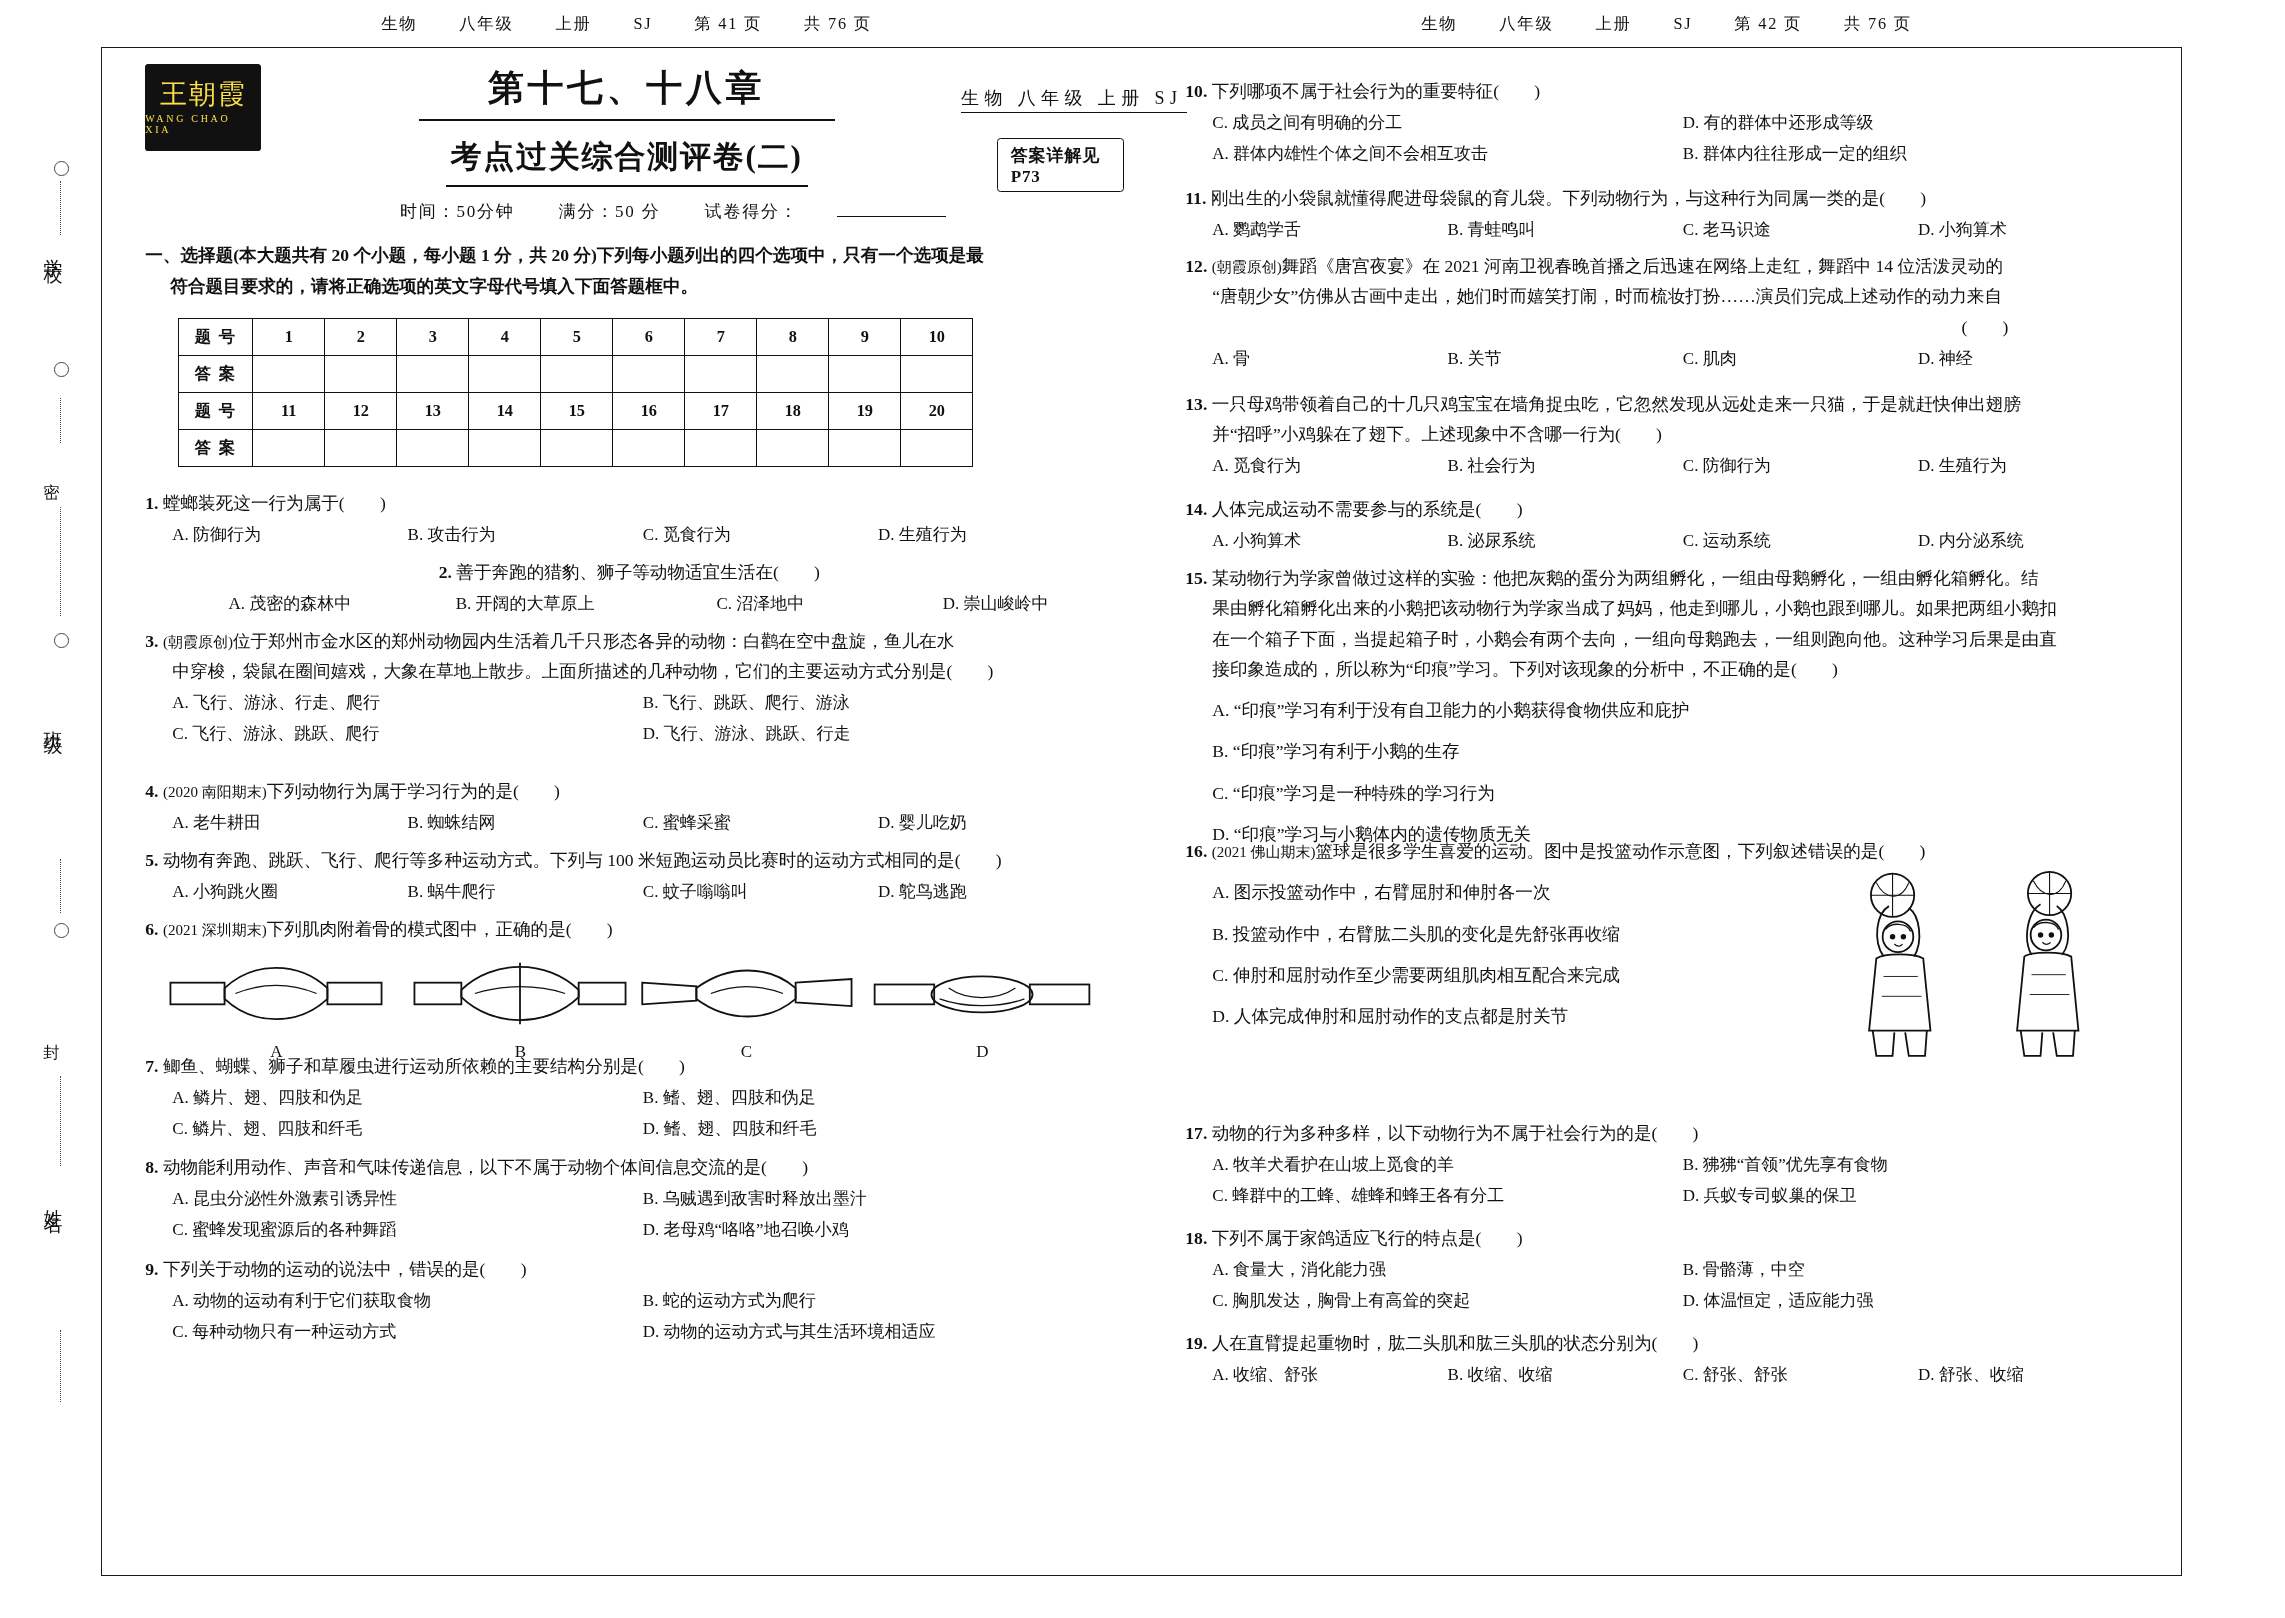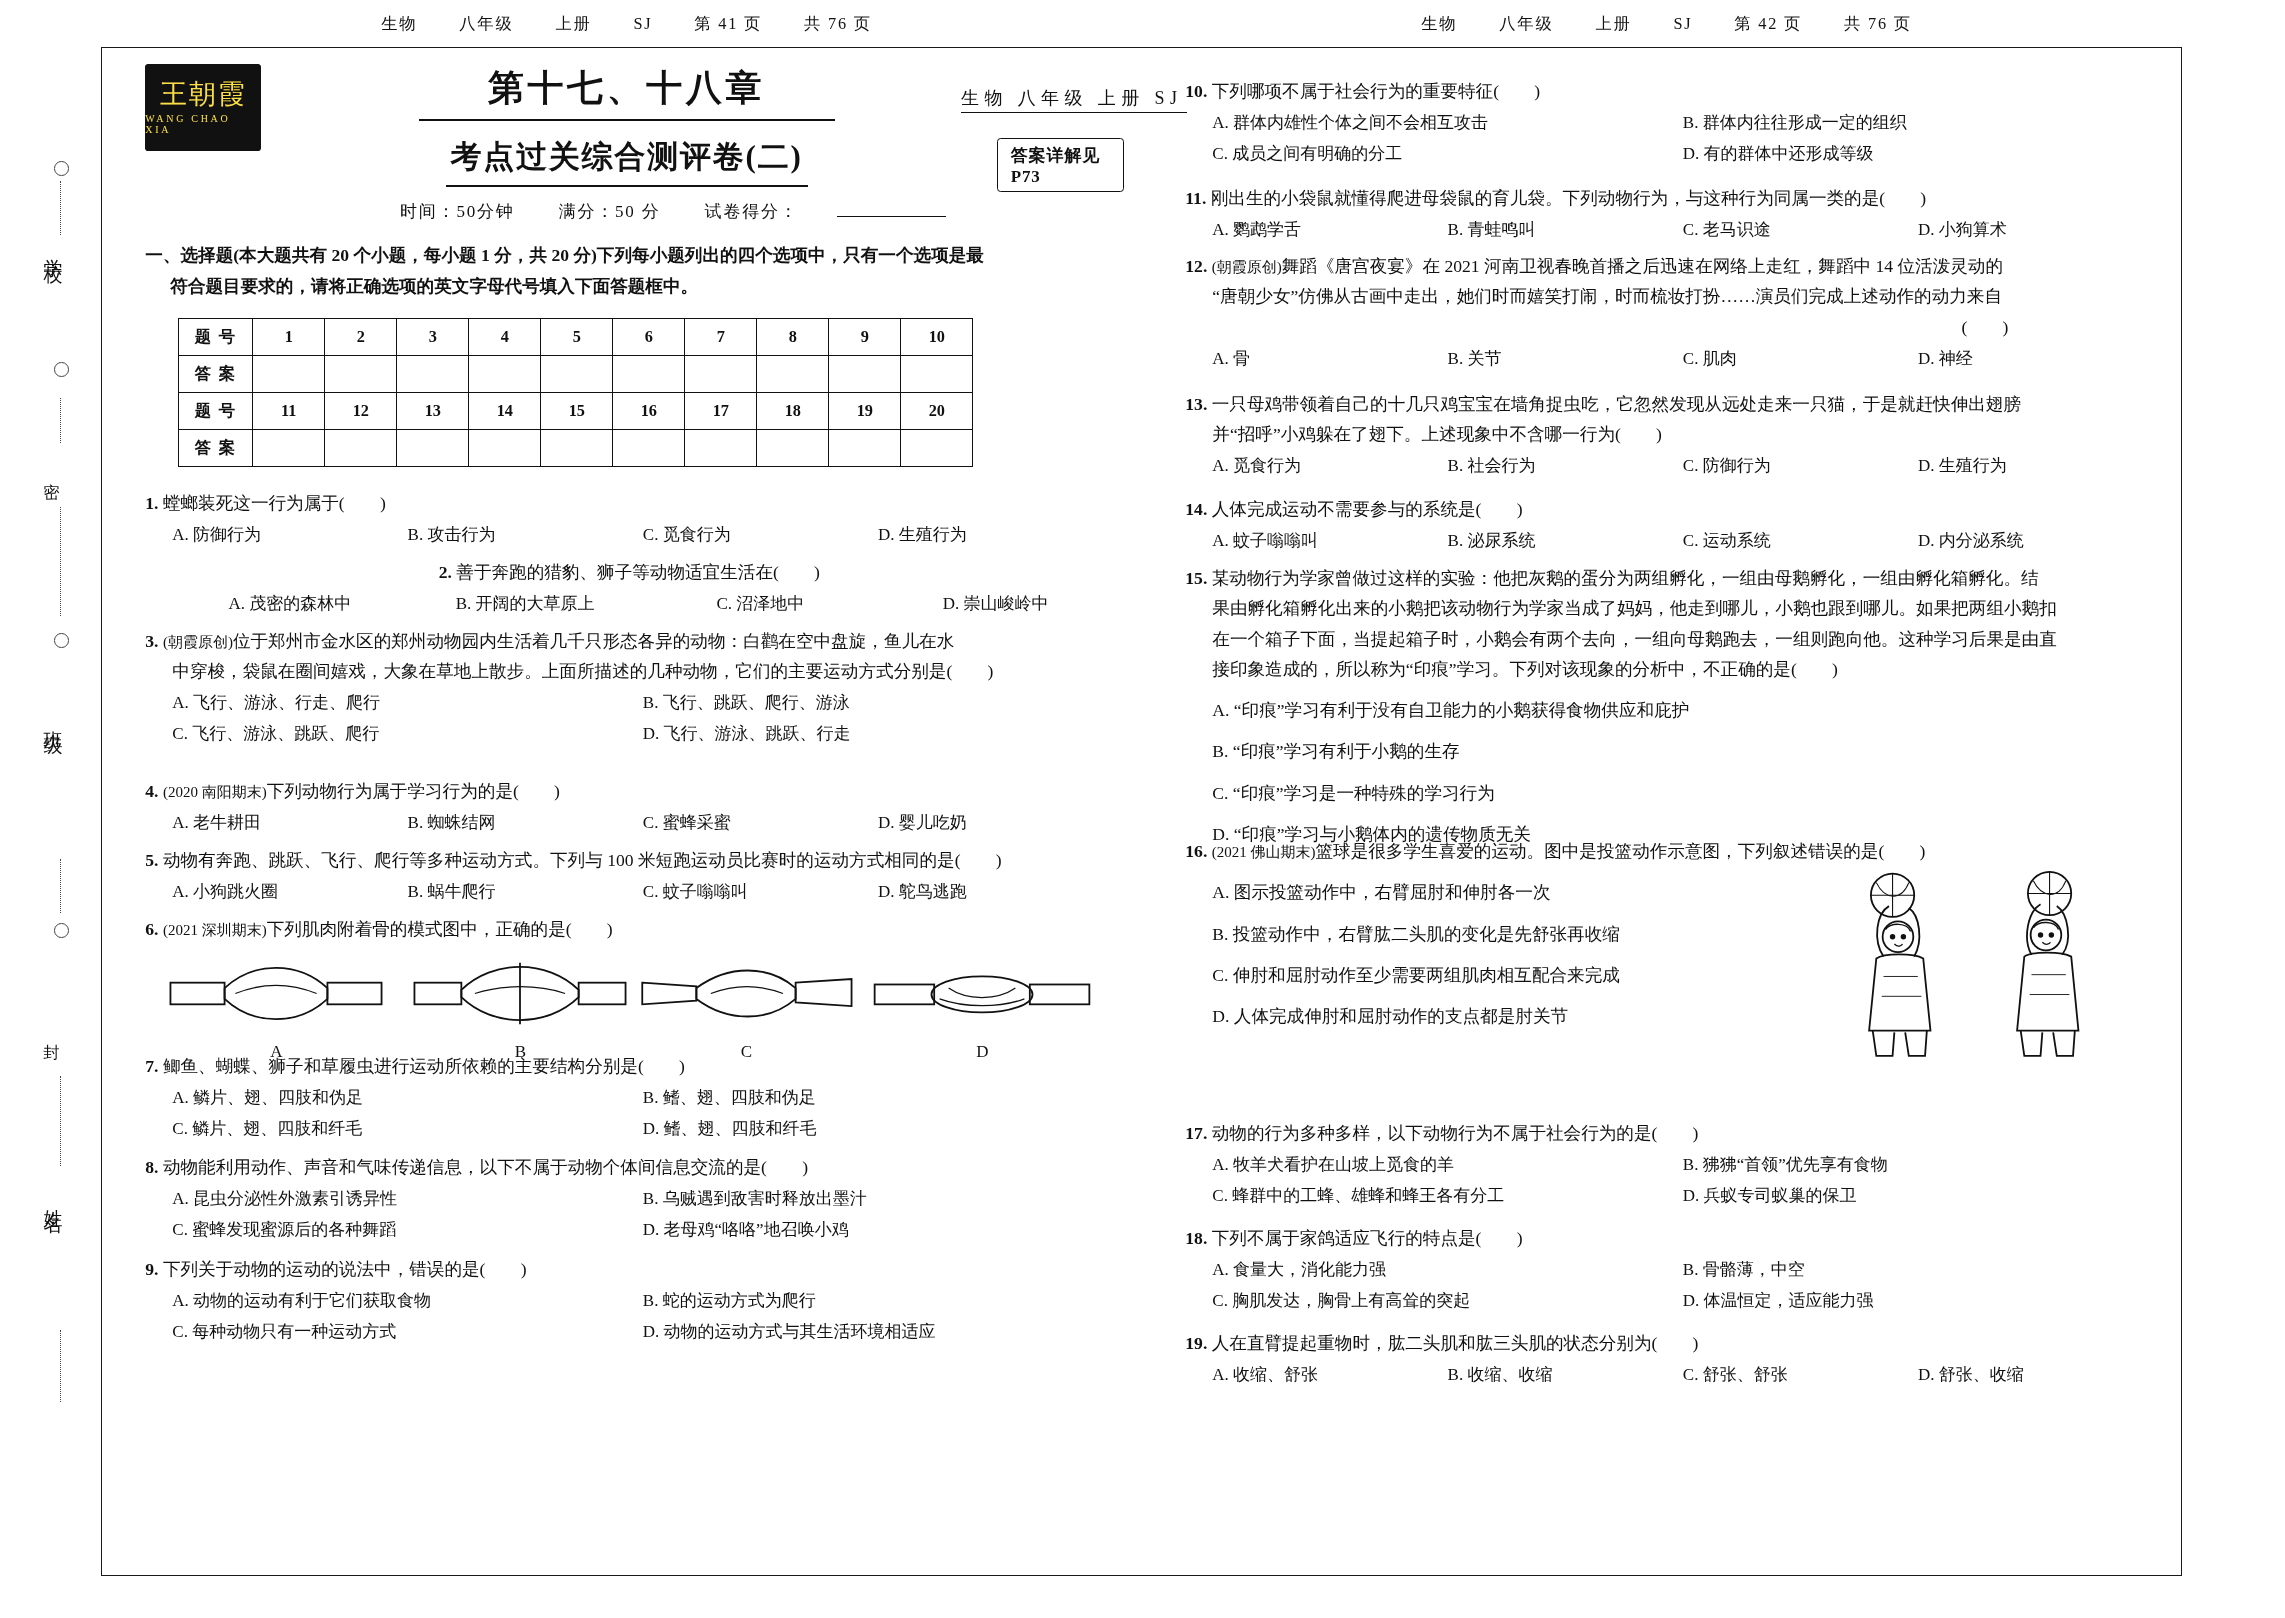--- a/index.html
+++ b/index.html
@@ -393,26 +393,26 @@
     </div>
 
     <div class="col colR">
 
       <div class="sec q" style="top:20px;">
         <div>
           <span class="qn">10.</span>
           <span>下列哪项不属于社会行为的重要特征(　　)</span>
         </div>
         <div class="opts w2 ind">
+          <div class="o">C. 成员之间有明确的分工</div>
+          <div class="o">D. 有的群体中还形成等级</div>
+        </div>
+        <div class="opts w2 ind">
           <div class="o">A. 群体内雄性个体之间不会相互攻击</div>
           <div class="o">B. 群体内往往形成一定的组织</div>
-        </div>
-        <div class="opts w2 ind">
-          <div class="o">C. 成员之间有明确的分工</div>
-          <div class="o">D. 有的群体中还形成等级</div>
         </div>
       </div>
 
       <div class="sec q" style="top:127px;">
         <div>
           <span class="qn">11.</span>
           <span>刚出生的小袋鼠就懂得爬进母袋鼠的育儿袋。下列动物行为，与这种行为同属一类的是(　　)</span>
         </div>
         <div class="opts w4 ind">
           <div class="o">A. 鹦鹉学舌</div>
@@ -450,21 +450,21 @@
           <div class="o">D. 生殖行为</div>
         </div>
       </div>
 
       <div class="sec q" style="top:438px;">
         <div>
           <span class="qn">14.</span>
           <span>人体完成运动不需要参与的系统是(　　)</span>
         </div>
         <div class="opts w4 ind">
-          <div class="o">A. 蚊子嗡嗡叫</div>
+          <div class="o">A. 小狗算术</div>
           <div class="o">B. 泌尿系统</div>
           <div class="o">C. 运动系统</div>
           <div class="o">D. 内分泌系统</div>
         </div>
       </div>
 
       <div class="sec q" style="top:507px;">
         <div>
           <span class="qn">15.</span>
           <span>某动物行为学家曾做过这样的实验：他把灰鹅的蛋分为两组孵化，一组由母鹅孵化，一组由孵化箱孵化。结</span>

